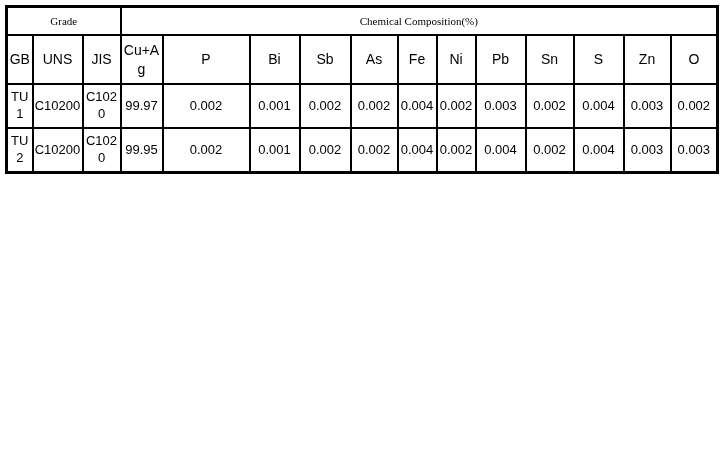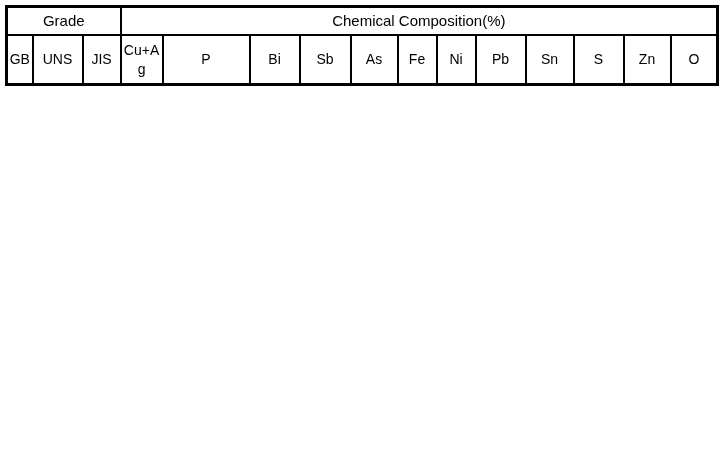--- a/index.html
+++ b/index.html
@@ -29,22 +29,23 @@
     font-weight: normal;
     padding: 0 1px;
     overflow: hidden;
     word-wrap: break-word;
     word-break: break-all;
     line-height: 1.3;
     background: #ffffff;
   }
   tr.top-header-row th {
     height: 26px;
-    font-size: 15px;
+    font-size: 11px;
     word-break: normal;
+    font-family: Liberation Serif, serif;
   }
   tr.col-header-row th {
     height: 47px;
     font-size: 14px;
   }
   tbody td {
     height: 42px;
     font-size: 13px;
   }
 </style>
@@ -87,15 +88,49 @@
           <th>Fe</th>
           <th>Ni</th>
           <th>Pb</th>
           <th>Sn</th>
           <th>S</th>
           <th>Zn</th>
           <th>O</th>
         </tr>
     </thead>
     <tbody id="table-body">
+        <tr>
+          <td>TU1</td>
+          <td>C10200</td>
+          <td>C1020</td>
+          <td>99.97</td>
+          <td>0.002</td>
+          <td>0.001</td>
+          <td>0.002</td>
+          <td>0.002</td>
+          <td>0.004</td>
+          <td>0.002</td>
+          <td>0.003</td>
+          <td>0.002</td>
+          <td>0.004</td>
+          <td>0.003</td>
+          <td>0.002</td>
+        </tr>
+        <tr>
+          <td>TU2</td>
+          <td>C10200</td>
+          <td>C1020</td>
+          <td>99.95</td>
+          <td>0.002</td>
+          <td>0.001</td>
+          <td>0.002</td>
+          <td>0.002</td>
+          <td>0.004</td>
+          <td>0.002</td>
+          <td>0.004</td>
+          <td>0.002</td>
+          <td>0.004</td>
+          <td>0.003</td>
+          <td>0.003</td>
+        </tr>
       </tbody>
   </table>
 </div>
 
 </body></html>

